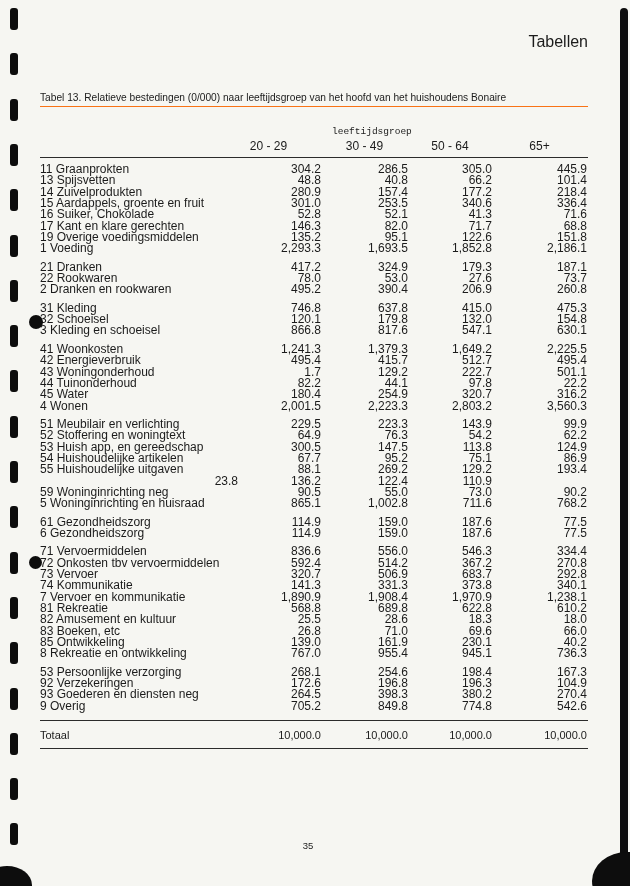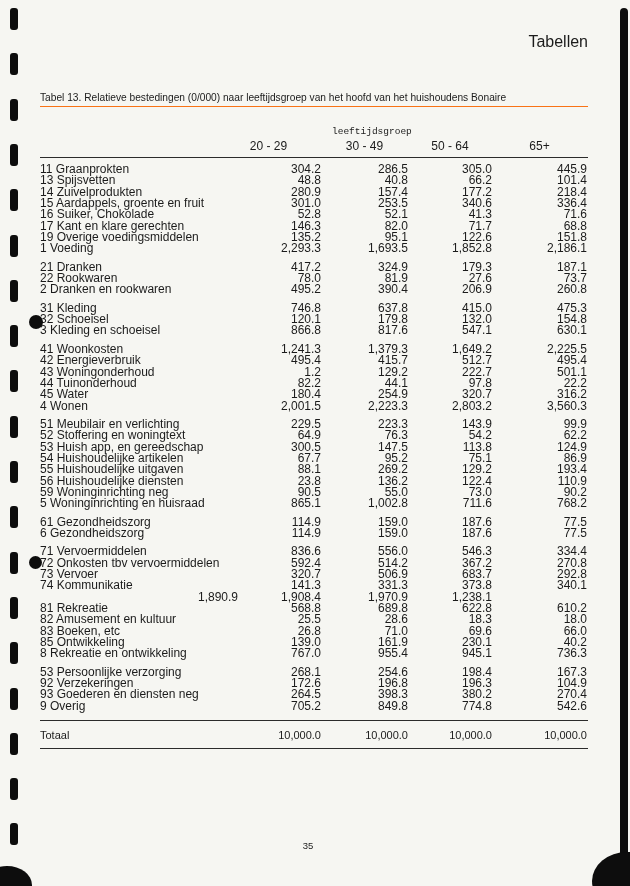--- a/index.html
+++ b/index.html
@@ -151,21 +151,21 @@
           <div class="grid row">
             <span class="cell label">21 Dranken</span>
             <span class="cell num">417.2</span>
             <span class="cell num">324.9</span>
             <span class="cell num">179.3</span>
             <span class="cell num">187.1</span>
           </div>
           <div class="grid row">
             <span class="cell label">22 Rookwaren</span>
             <span class="cell num">78.0</span>
-            <span class="cell num">81.9</span>
+            <span class="cell num">53.0</span>
             <span class="cell num">27.6</span>
             <span class="cell num">73.7</span>
           </div>
           <div class="grid row">
             <span class="cell label">2 Dranken en rookwaren</span>
             <span class="cell num">495.2</span>
             <span class="cell num">390.4</span>
             <span class="cell num">206.9</span>
             <span class="cell num">260.8</span>
           </div>
@@ -203,21 +203,21 @@
           </div>
           <div class="grid row">
             <span class="cell label">42 Energieverbruik</span>
             <span class="cell num">495.4</span>
             <span class="cell num">415.7</span>
             <span class="cell num">512.7</span>
             <span class="cell num">495.4</span>
           </div>
           <div class="grid row">
             <span class="cell label">43 Woningonderhoud</span>
-            <span class="cell num">1.2</span>
+            <span class="cell num">1.7</span>
             <span class="cell num">129.2</span>
             <span class="cell num">222.7</span>
             <span class="cell num">501.1</span>
           </div>
           <div class="grid row">
             <span class="cell label">44 Tuinonderhoud</span>
             <span class="cell num">82.2</span>
             <span class="cell num">44.1</span>
             <span class="cell num">97.8</span>
             <span class="cell num">22.2</span>
@@ -267,21 +267,20 @@
             <span class="cell num">86.9</span>
           </div>
           <div class="grid row">
             <span class="cell label">55 Huishoudelijke uitgaven</span>
             <span class="cell num">88.1</span>
             <span class="cell num">269.2</span>
             <span class="cell num">129.2</span>
             <span class="cell num">193.4</span>
           </div>
           <div class="grid row">
-            <span class="cell label">56 Huishoudelijke diensten</span>
             <span class="cell num">23.8</span>
             <span class="cell num">136.2</span>
             <span class="cell num">122.4</span>
             <span class="cell num">110.9</span>
           </div>
           <div class="grid row">
             <span class="cell label">59 Woninginrichting neg</span>
             <span class="cell num">90.5</span>
             <span class="cell num">55.0</span>
             <span class="cell num">73.0</span>
@@ -334,20 +333,21 @@
             <span class="cell num">292.8</span>
           </div>
           <div class="grid row">
             <span class="cell label">74 Kommunikatie</span>
             <span class="cell num">141.3</span>
             <span class="cell num">331.3</span>
             <span class="cell num">373.8</span>
             <span class="cell num">340.1</span>
           </div>
           <div class="grid row">
+            <span class="cell label">7 Vervoer en kommunikatie</span>
             <span class="cell num">1,890.9</span>
             <span class="cell num">1,908.4</span>
             <span class="cell num">1,970.9</span>
             <span class="cell num">1,238.1</span>
           </div>
           <div class="grid row">
             <span class="cell label">81 Rekreatie</span>
             <span class="cell num">568.8</span>
             <span class="cell num">689.8</span>
             <span class="cell num">622.8</span>

